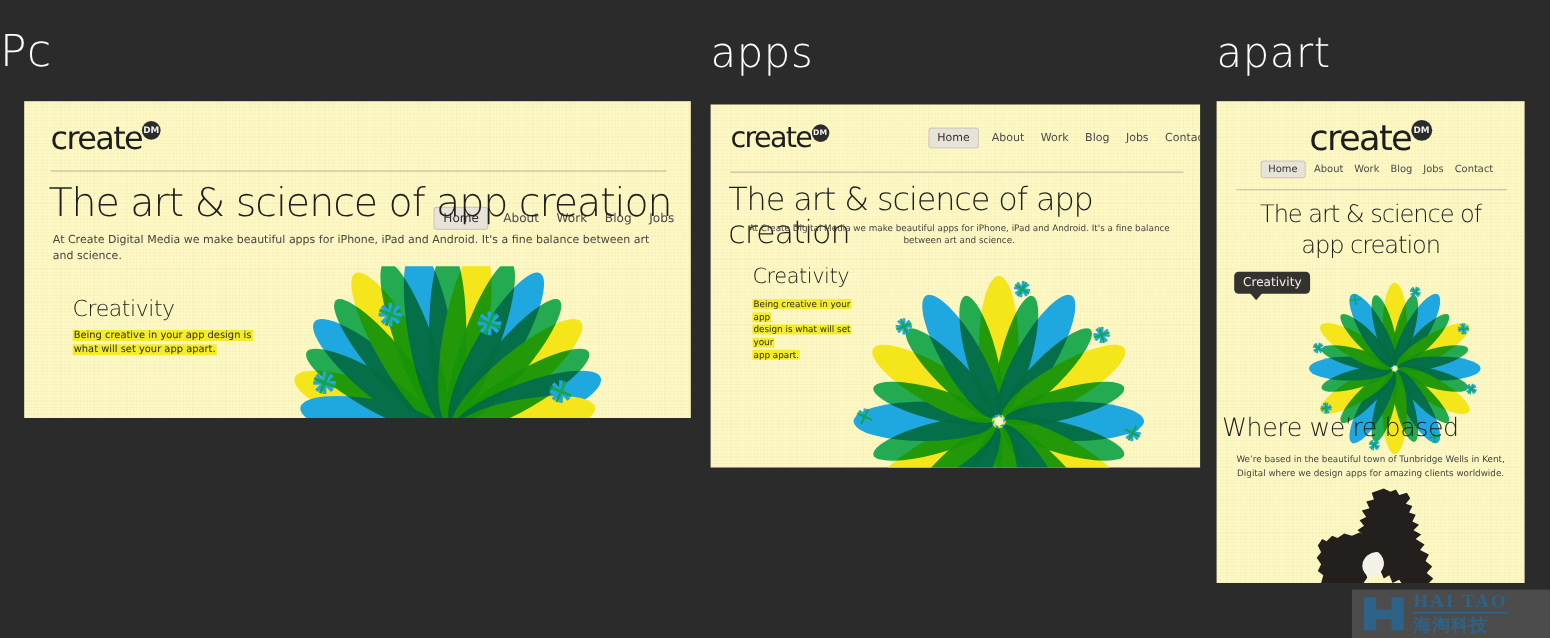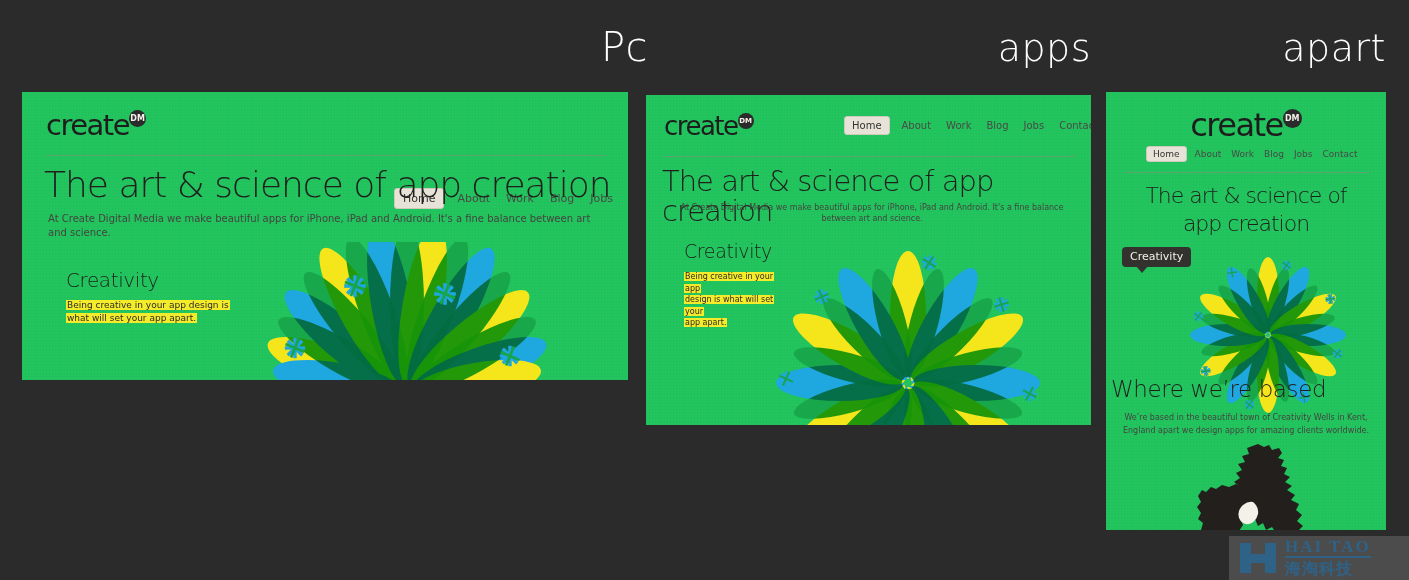--- a/index.html
+++ b/index.html
@@ -10,32 +10,32 @@
     overflow: hidden;
   }
   .stage { position: relative; width: 1409px; height: 580px; background: #2b2b2b; }
 
   
   .caption {
     position: absolute;
     color: #ffffff;
     font-weight: 300;
     letter-spacing: 0.5px;
-    text-align: right;
+    text-align: left;
     white-space: nowrap;
     font-family: "DejaVu Sans", sans-serif;
   }
   #cap-pc    { left: 0;   top: 24px; width: 648px; font-size: 40px; }
   #cap-ipad  { left: 646px; top: 26px; width: 445px; font-size: 38px; }
   #cap-iphone{ left: 1106px; top: 26px; width: 280px; font-size: 38px; }
 
   
   .panel {
     position: absolute;
-    background: #22c55e;
+    background: #fef9c3;
     overflow: hidden;
   }
   .panel::after{
     content:"";
     position:absolute; inset:0;
     background-image:
       repeating-linear-gradient(0deg, rgba(0,0,0,.015) 0 1px, transparent 1px 3px),
       repeating-linear-gradient(90deg, rgba(0,0,0,.015) 0 1px, transparent 1px 3px);
     pointer-events:none;
   }
@@ -730,22 +730,22 @@
                   <rect x="-12" y="-1.6" width="24" height="3.2" transform="rotate(22.5)"></rect>
                 </g>
             </g>
           </g>
         </g>
       </svg>
 
       <div class="sect-title" style="left:0; top:284px; width:225px; text-align:center; font-size:23px;">Where we’re based</div>
 
       <div class="subhead" style="left:10px; top:320px; width:260px; font-size:8px; text-align:center; line-height:1.6;">
-        <span>We’re based in the beautiful town of Creativity Wells in Kent,</span><br>
-        <span>England apart we design apps for amazing clients worldwide.</span>
+        <span>We’re based in the beautiful town of Tunbridge Wells in Kent,</span><br>
+        <span>Digital where we design apps for amazing clients worldwide.</span>
       </div>
 
       <svg class="map" style="left:48px; top:350px;" width="200" height="95" viewBox="0 0 200 95">
         <g fill="#231f1c">
           <path d="M104 2 L110 5 L115 3 L118 8 L125 6 L128 11 L124 16 L130 18 L127 24
                    L133 26 L130 32 L136 35 L131 40 L138 44 L133 48 L141 53 L137 58
                    L145 62 L142 68 L148 73 L143 79 L149 84 L144 89 L150 93 L132 93
                    L128 88 L122 91 L118 85 L112 88 L109 81 L104 84 L101 77 L97 80
                    L95 72 L90 74 L89 66 L84 67 L86 60 L81 58 L85 52 L80 49 L85 44
                    L80 40 L86 36 L82 31 L88 28 L84 22 L91 20 L88 14 L95 12 L93 6 Z"></path>

